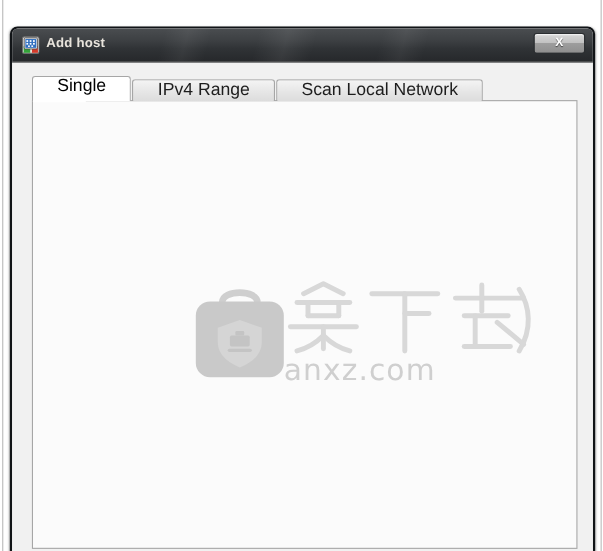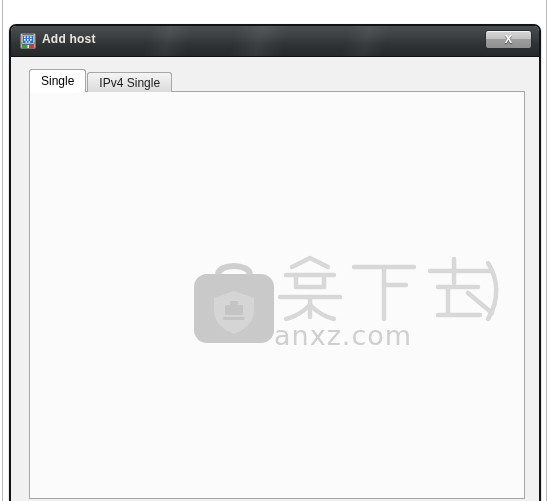--- a/index.html
+++ b/index.html
@@ -125,24 +125,24 @@
     left: 18px;
     top: 13px;
     height: 22px;
     display: flex;
     align-items: flex-end;
     z-index: 4;
   }
   .tab {
     position: relative;
     height: 20px;
-    padding: 0 11px;
+    padding: 0 22px;
     display: flex;
-    align-items: center;
-    font-size: 12px;
+    align-items: flex-start;
+    font-size: 16px;
     color: #1d1d1d;
     border: 1px solid #a6a6a6;
     border-bottom: none;
     border-radius: 3px 3px 0 0;
     background: linear-gradient(180deg, #f4f4f4 0%, #e6e6e6 55%, #dcdcdc 100%);
     margin-right: 1px;
     white-space: nowrap;
     cursor: pointer;
     box-sizing: border-box;
   }
@@ -265,21 +265,21 @@
     gap: 5px;
     font-size: 12px;
     color: #111111;
     cursor: pointer;
   }
   #add-host-button .plus-icon { display: block; }
 
   
   #watermark {
     position: absolute;
-    left: 181px;
+    left: 165px;
     top: 196px;
     width: 330px;
     height: 95px;
     z-index: 9;
     pointer-events: none;
   }
   #watermark .wm-text {
     position: absolute;
     left: 82px;
     top: 46px;
@@ -328,21 +328,24 @@
       </div>
     </div>
 
     <div id="client">
 
       <div id="tabstrip">
         <div class="tab active">
           <span>Single</span>
         </div>
         <div class="tab">
-          <span>IPv4 Single</span>
+          <span>IPv4 Range</span>
+        </div>
+        <div class="tab">
+          <span>Scan Local Network</span>
         </div>
       </div>
 
       <div id="tabpanel"></div>
       <div id="tab-notch"></div>
 
       <div class="form-label" id="label-host">Host name / IPv4 or IPv6 address:</div>
       <div class="text-field" id="field-host">192.168.0.10</div>
 
       <div class="form-label" id="label-display">Display name:</div>

